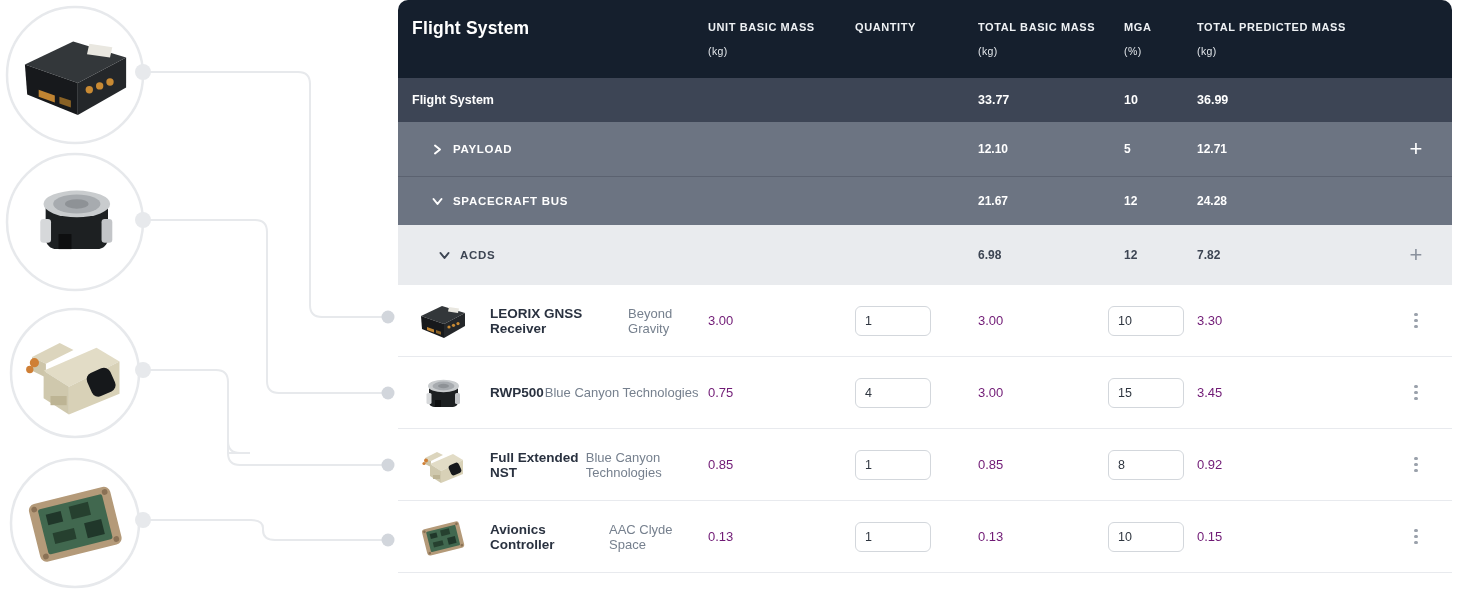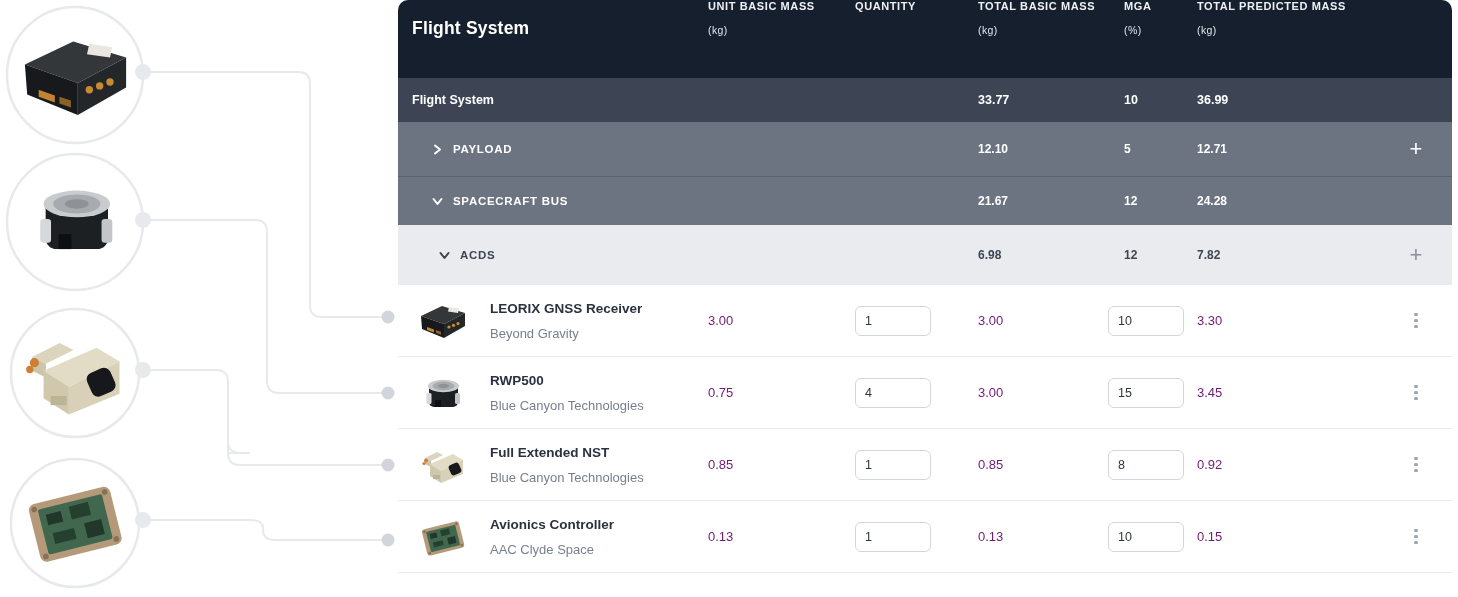--- a/index.html
+++ b/index.html
@@ -18,21 +18,21 @@
   .masstable{position:absolute; left:398px; top:0; width:1054px;
     border-radius:10px 10px 0 0; overflow:hidden;}
   .row{display:grid; grid-template-columns:310px 147px 123px 130px 89px 183px 72px;
     align-items:center;}
   .cell{min-width:0;}
 
   
   .thead{background:var(--header_bg); height:78px; align-items:start;}
   .title-cell{padding:18px 0 0 14px;}
   .table-title{color:#fff; font-size:17.5px; font-weight:bold; letter-spacing:.2px;}
-  .colhead{display:flex; flex-direction:column; gap:12px;}
+  .colhead{padding-top:21px; display:flex; flex-direction:column; gap:12px;}
   .colhead .lbl{color:#eef1f4; font-size:11px; font-weight:bold; letter-spacing:.6px;}
   .colhead .unit{color:#e2e6ea; font-size:10.5px; font-weight:normal; letter-spacing:.4px;}
   .colhead.mga-h{padding-left:16px;}
 
   
   .summary{background:var(--summary_bg); height:44px;}
   .summary .name{padding-left:14px; color:#fff; font-size:12.5px; font-weight:bold;}
   .summary .num{color:#fff; font-size:12.5px; font-weight:bold;}
 
   
@@ -53,21 +53,21 @@
     color:#fff; cursor:pointer; font-family:inherit; padding:0 4px;}
   .g-acds .add-btn{color:#8a919d;}
   .kebab{display:flex; flex-direction:column; gap:2.5px; align-items:center;
     background:none; border:none; cursor:pointer; padding:4px;}
   .kebab i{width:3.5px; height:3.5px; border-radius:50%; background:#9aa1ab; display:block;}
 
   
   .component{background:#fff; height:72px; border-bottom:1px solid var(--row_border);}
   .component .name{display:flex; align-items:center; gap:22px; padding-left:20px;}
   .thumb{flex:0 0 50px;}
-  .cmp-txt{display:flex; flex-direction:column; gap:10px;}
+  .cmp-txt{display:flex; gap:1px;}
   .cmp-name{font-size:13.5px; font-weight:bold; color:#2a3240;}
   .cmp-mfr{font-size:13px; color:#76808e;}
   .component .num{font-size:13px; color:#701a75;}
   .cmp-input{width:76px; height:30px; border:1px solid #d3d7dc; border-radius:6px;
     font-family:inherit; font-size:12.5px; color:#2f3640; padding:0 9px; outline:none;}
 </style>
 </head>
 <body>
 
 <svg class="gallery" viewBox="0 0 400 597" xmlns="http://www.w3.org/2000/svg">

